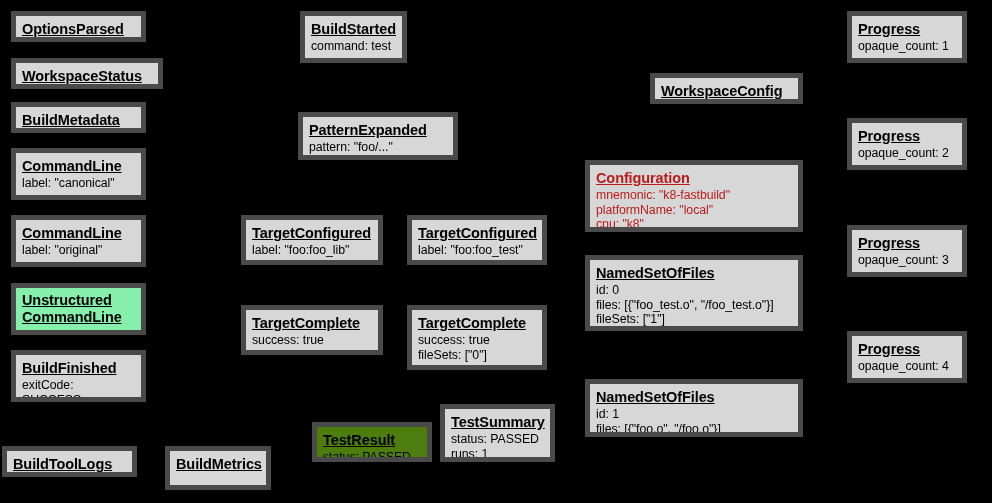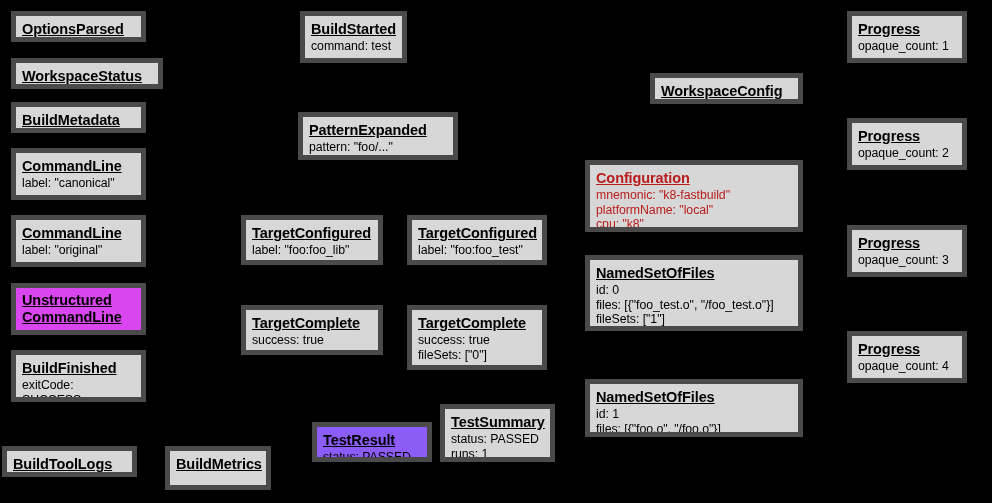--- a/index.html
+++ b/index.html
@@ -57,21 +57,21 @@
       <div><span class="node-title">BuildMetadata</span></div>
     </div>
     <div class="node" style="left: 11px; top: 148px; width: 135px; height: 52px; background: rgb(215, 215, 215); border-color: rgb(74, 74, 74); color: rgb(0, 0, 0);">
       <div><span class="node-title">CommandLine</span></div>
       <div class="node-fields">label: "canonical"</div>
     </div>
     <div class="node" style="left: 11px; top: 215px; width: 135px; height: 52px; background: rgb(215, 215, 215); border-color: rgb(74, 74, 74); color: rgb(0, 0, 0);">
       <div><span class="node-title">CommandLine</span></div>
       <div class="node-fields">label: "original"</div>
     </div>
-    <div class="node" style="left: 11px; top: 283px; width: 135px; height: 52px; background: #d946ef; border-color: rgb(74, 74, 74); color: rgb(0, 0, 0);">
+    <div class="node" style="left: 11px; top: 283px; width: 135px; height: 52px; background: #86efac; border-color: rgb(74, 74, 74); color: rgb(0, 0, 0);">
       <div><span class="node-title">Unstructured
 CommandLine</span></div>
     </div>
     <div class="node" style="left: 11px; top: 350px; width: 135px; height: 52px; background: rgb(215, 215, 215); border-color: rgb(74, 74, 74); color: rgb(0, 0, 0);">
       <div><span class="node-title">BuildFinished</span></div>
       <div class="node-fields">exitCode: SUCCESS</div>
     </div>
     <div class="node" style="left: 2px; top: 446px; width: 135px; height: 31px; background: rgb(215, 215, 215); border-color: rgb(74, 74, 74); color: rgb(0, 0, 0);">
       <div><span class="node-title">BuildToolLogs</span></div>
     </div>
@@ -96,21 +96,21 @@
     </div>
     <div class="node" style="left: 241px; top: 305px; width: 142px; height: 50px; background: rgb(215, 215, 215); border-color: rgb(74, 74, 74); color: rgb(0, 0, 0);">
       <div><span class="node-title">TargetComplete</span></div>
       <div class="node-fields">success: true</div>
     </div>
     <div class="node" style="left: 407px; top: 305px; width: 140px; height: 65px; background: rgb(215, 215, 215); border-color: rgb(74, 74, 74); color: rgb(0, 0, 0);">
       <div><span class="node-title">TargetComplete</span></div>
       <div class="node-fields">success: true
 fileSets: ["0"]</div>
     </div>
-    <div class="node" style="left: 312px; top: 422px; width: 120px; height: 40px; background: #8b5cf6; border-color: rgb(74, 74, 74); color: rgb(0, 0, 0);">
+    <div class="node" style="left: 312px; top: 422px; width: 120px; height: 40px; background: #4d7c0f; border-color: rgb(74, 74, 74); color: rgb(0, 0, 0);">
       <div><span class="node-title">TestResult</span></div>
       <div class="node-fields">status: PASSED</div>
     </div>
     <div class="node" style="left: 440px; top: 404px; width: 115px; height: 58px; background: rgb(215, 215, 215); border-color: rgb(74, 74, 74); color: rgb(0, 0, 0);">
       <div><span class="node-title">TestSummary</span></div>
       <div class="node-fields">status: PASSED
 runs: 1</div>
     </div>
     <div class="node" style="left: 650px; top: 73px; width: 153px; height: 31px; background: rgb(215, 215, 215); border-color: rgb(74, 74, 74); color: rgb(0, 0, 0);">
       <div><span class="node-title">WorkspaceConfig</span></div>

